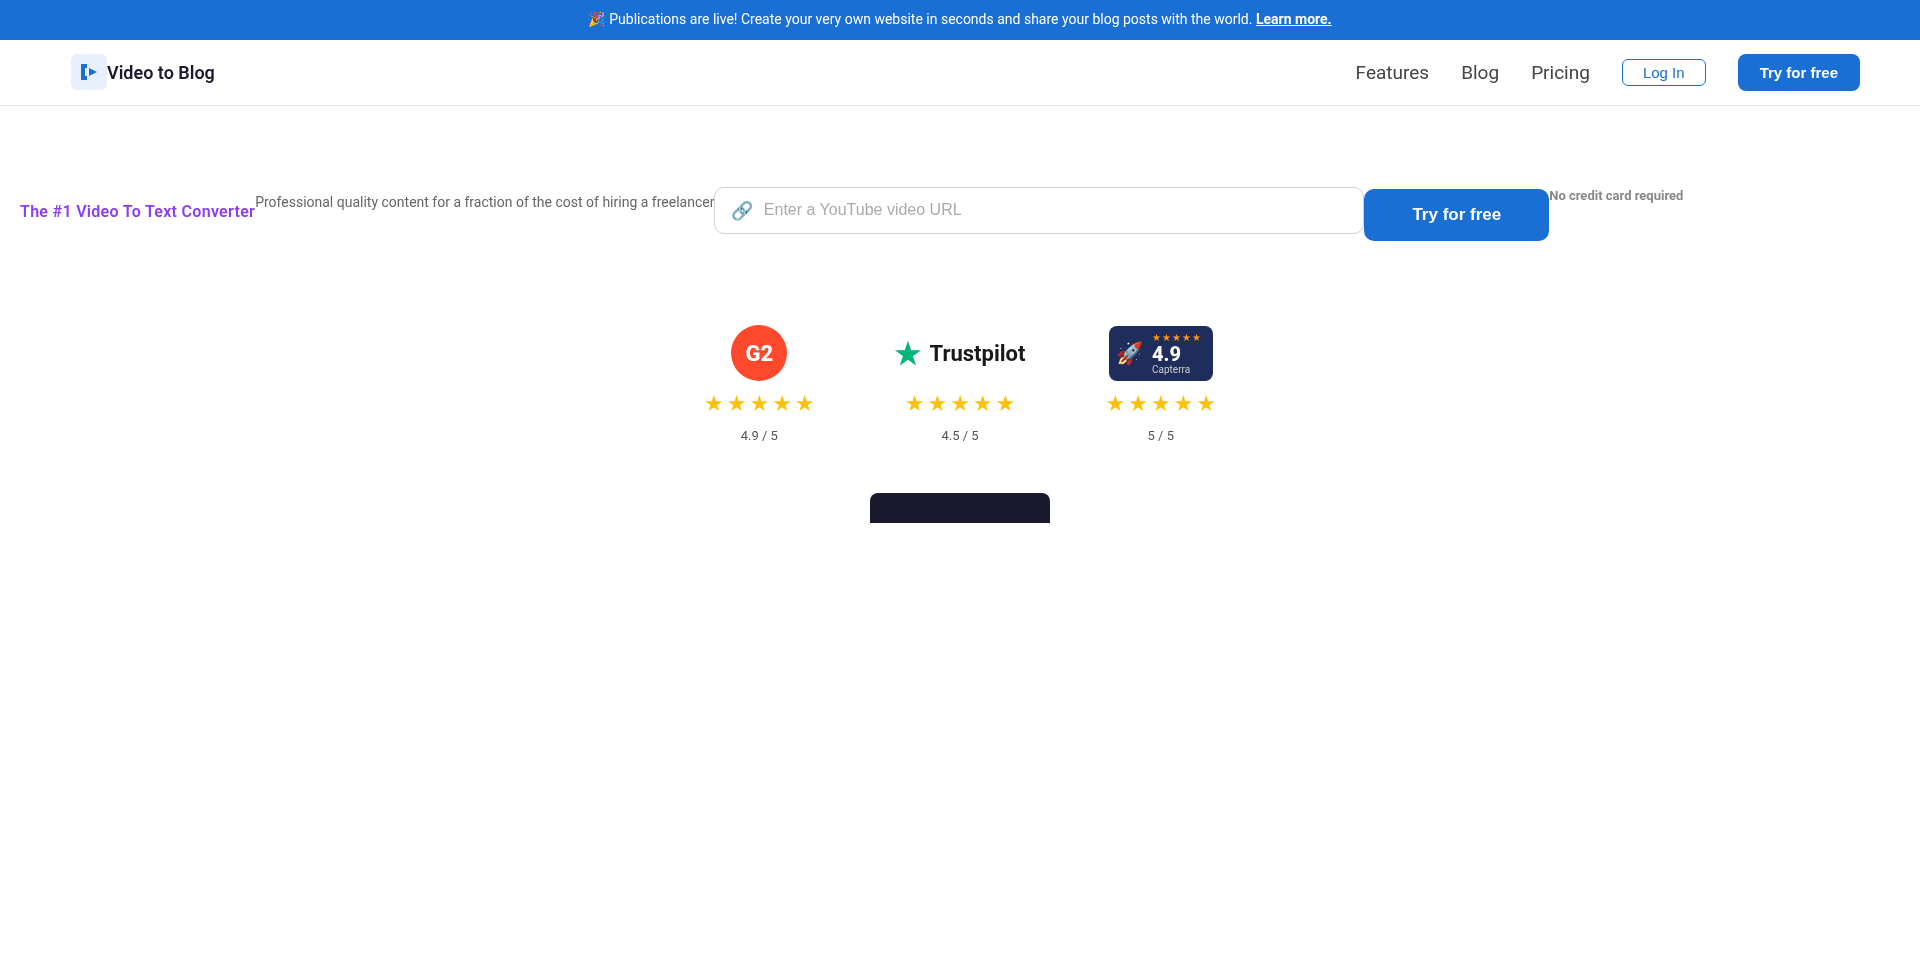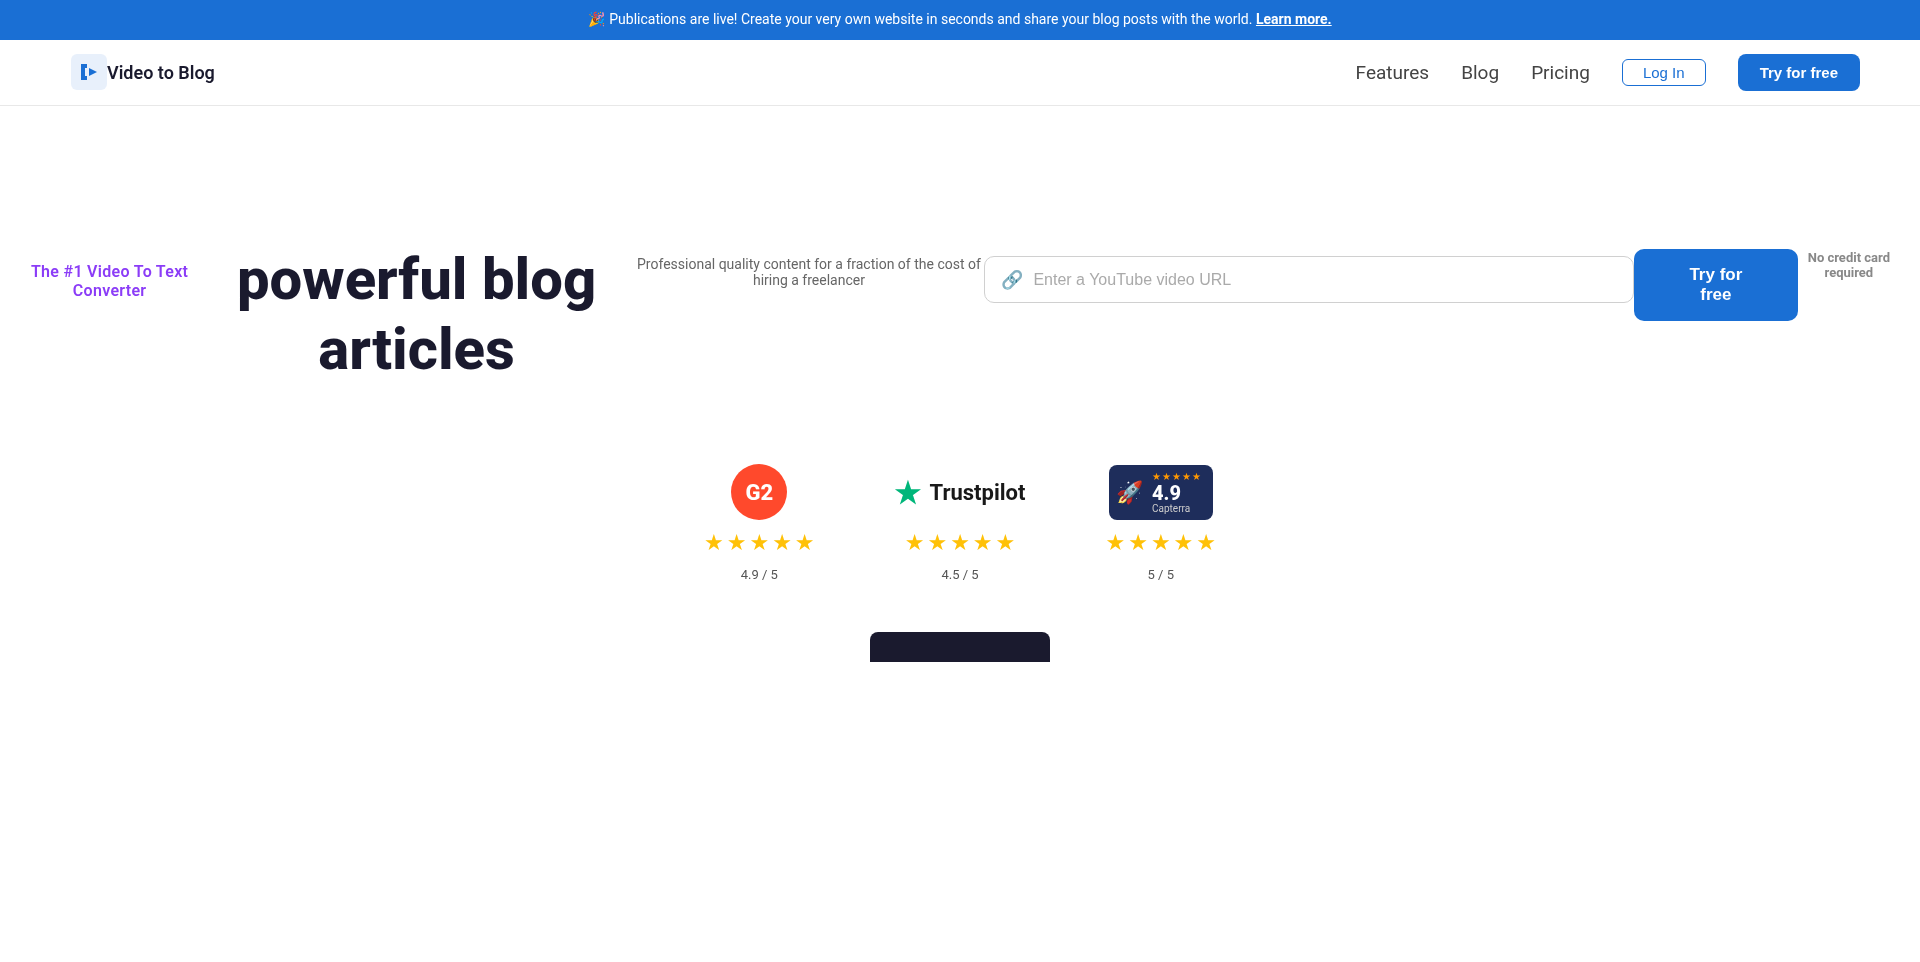--- a/index.html
+++ b/index.html
@@ -285,21 +285,20 @@
     <button class="btn-login">Log In</button>
     <button class="btn-try-free">Try for free</button>
   </nav>
 </header>
 
 <section class="hero">
   <p class="hero-subtitle">The #1 Video To Text Converter</p>
 
   <h1 class="hero-title">
     <br>
-    <span>powerful blog articles</span>
   </h1>
 
   <p class="hero-description">Professional quality content for a fraction of the cost of hiring a freelancer</p>
 
   <div class="url-input-container">
     <span class="link-icon">🔗</span>
     <input class="url-input" type="text" placeholder="Enter a YouTube video URL" style="">
   </div>
 
   <button class="btn-cta">Try for free</button>

